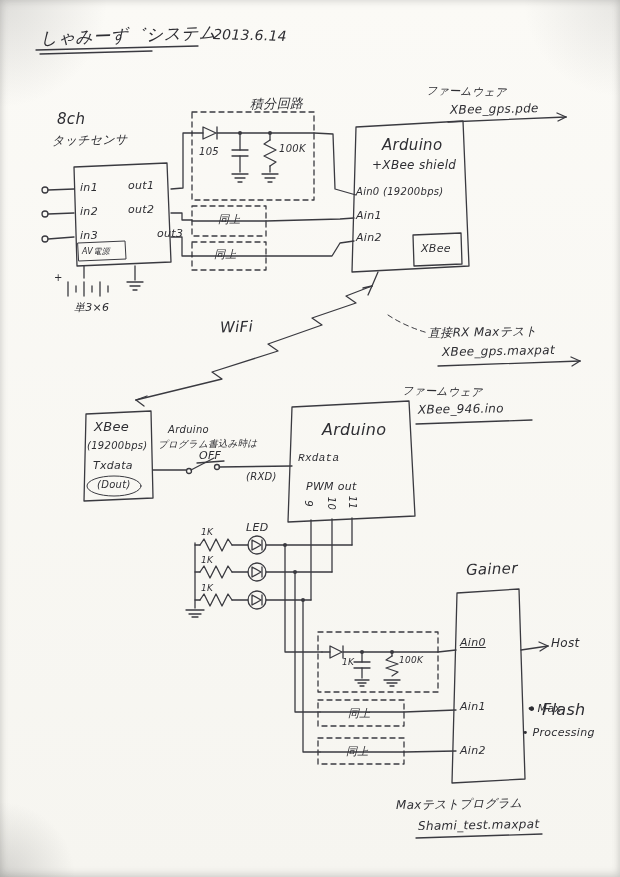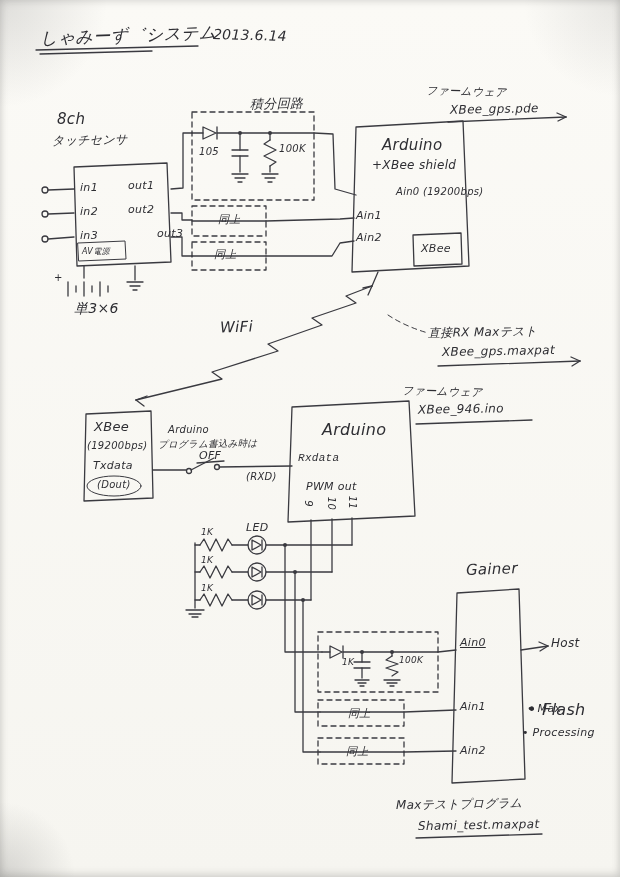--- a/index.html
+++ b/index.html
@@ -262,31 +262,31 @@
   <div class="lbl" style="left:57px;top:110px;font-size:15px;">8ch</div>
   <div class="lbl rc" style="left:52px;top:132px;font-size:12px;">タッチセンサ</div>
   <div class="lbl" style="left:80px;top:181px;font-size:11px;">in1</div>
   <div class="lbl" style="left:80px;top:205px;font-size:11px;">in2</div>
   <div class="lbl" style="left:80px;top:229px;font-size:11px;">in3</div>
   <div class="lbl" style="left:128px;top:179px;font-size:11px;">out1</div>
   <div class="lbl" style="left:128px;top:203px;font-size:11px;">out2</div>
   <div class="lbl" style="left:128px;top:227px;font-size:11px;margin-left:29px;">out3</div>
   <div class="lbl" style="left:82px;top:246px;font-size:8px;">AV電源</div>
   <div class="lbl" style="left:54px;top:272px;font-size:10px;">+</div>
-  <div class="lbl" style="left:74px;top:300px;font-size:14px;">単3×6</div>
+  <div class="lbl" style="left:74px;top:300px;font-size:11px;">単3×6</div>
 
   <div class="lbl rc" style="left:250px;top:95px;font-size:13px;">積分回路</div>
   <div class="lbl" style="left:199px;top:146px;font-size:10px;">105</div>
   <div class="lbl" style="left:279px;top:143px;font-size:10px;">100K</div>
   <div class="lbl" style="left:218px;top:212px;font-size:11px;">同上</div>
   <div class="lbl" style="left:214px;top:247px;font-size:11px;">同上</div>
 
   <div class="lbl" style="left:382px;top:136px;font-size:15px;">Arduino</div>
   <div class="lbl" style="left:372px;top:158px;font-size:12px;">+XBee shield</div>
-  <div class="lbl" style="left:356px;top:186px;font-size:10px;margin-left:40px;">Ain0 (19200bps)</div>
+  <div class="lbl" style="left:356px;top:186px;font-size:10px;">Ain0 (19200bps)</div>
   <div class="lbl" style="left:356px;top:209px;font-size:11px;">Ain1</div>
   <div class="lbl" style="left:356px;top:231px;font-size:11px;">Ain2</div>
   <div class="lbl" style="left:421px;top:242px;font-size:11px;">XBee</div>
 
   <div class="lbl rb" style="left:426px;top:84px;font-size:11px;">ファームウェア</div>
   <div class="lbl rc" style="left:450px;top:102px;font-size:12px;">XBee_gps.pde</div>
 
   <div class="lbl ra" style="left:220px;top:318px;font-size:15px;">WiFi</div>
   <div class="lbl rc" style="left:428px;top:324px;font-size:12px;">直接RX Maxテスト</div>
   <div class="lbl rc" style="left:442px;top:344px;font-size:12px;">XBee_gps.maxpat</div>

